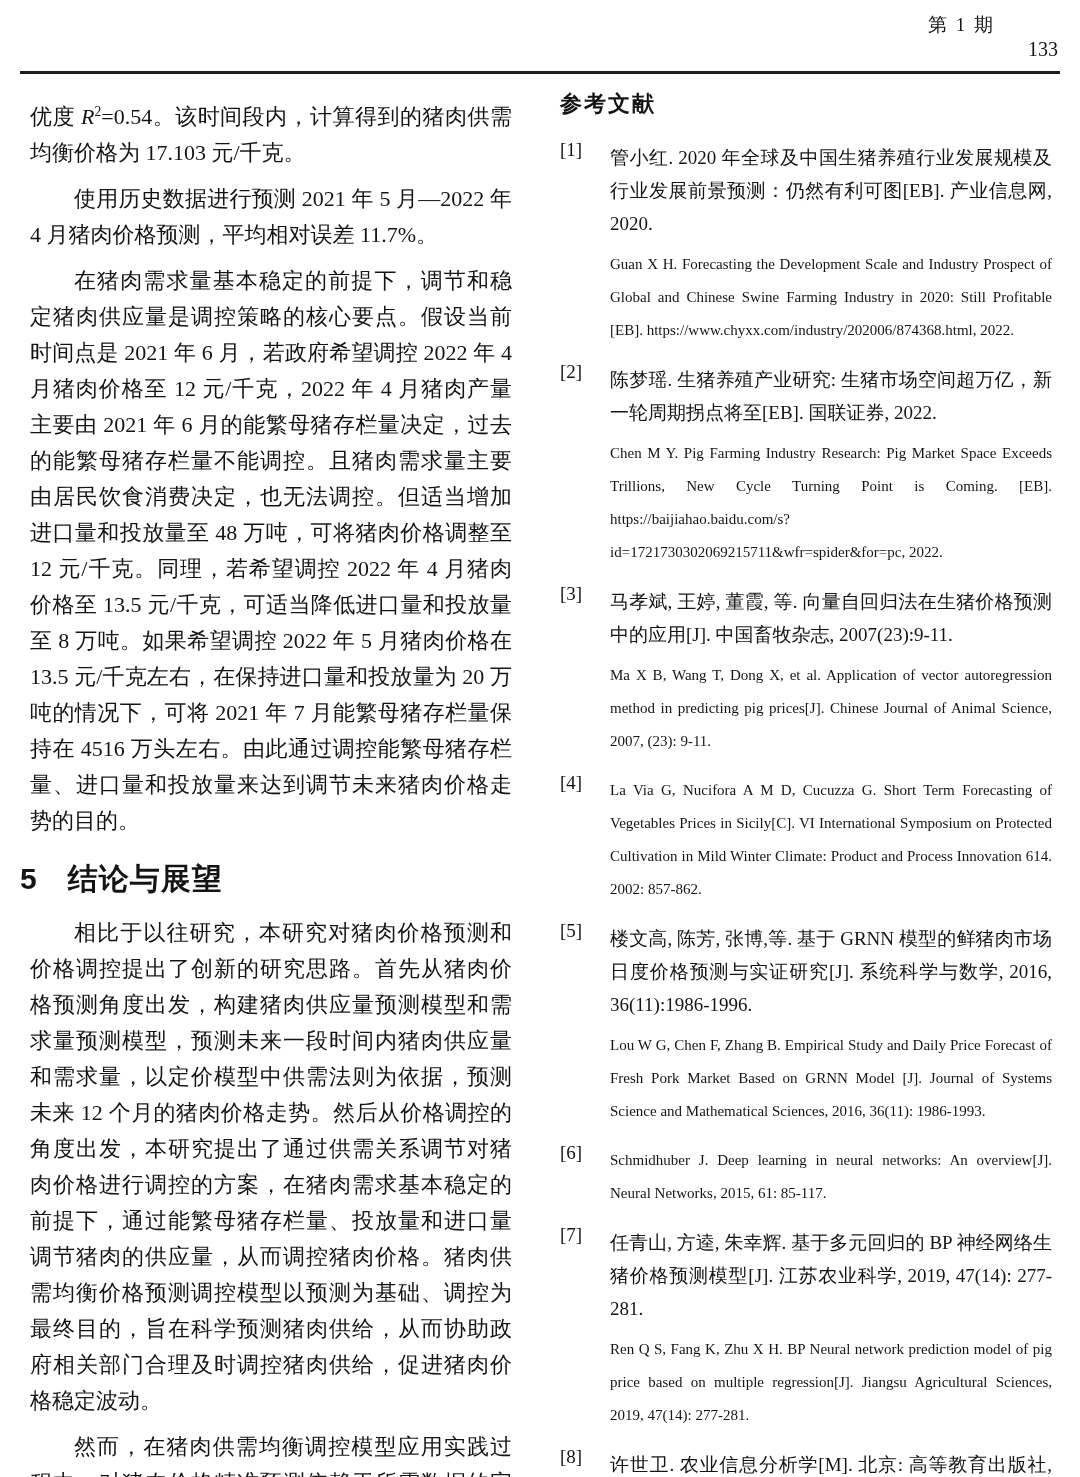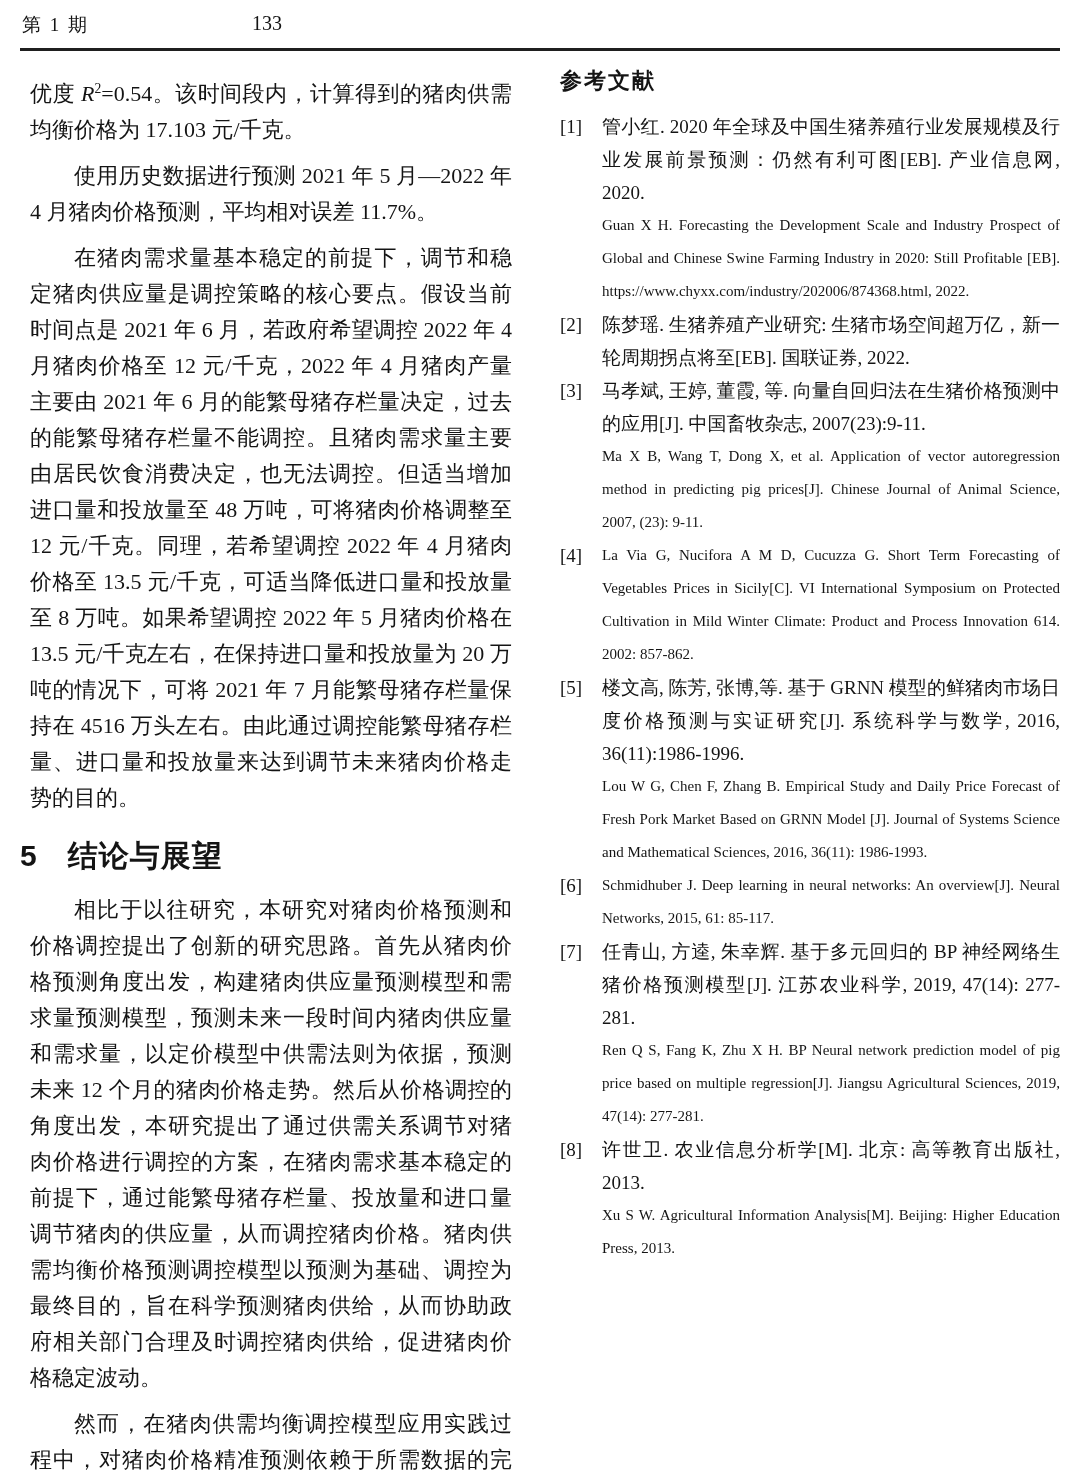--- a/index.html
+++ b/index.html
@@ -11,24 +11,25 @@
     overflow: hidden;
   }
   .page {
     width: 1080px; height: 1477px;
     padding: 8px 20px 0 20px;
     overflow: hidden;
     background: #ffffff;
   }
   
   .page-header {
-    display: flex; align-items: flex-start;
+    display: flex; align-items: flex-end;
     font-size: 19px;
     padding: 4px 2px 10px 2px;
     border-bottom: 3px solid #1f1f1f;
+    flex-direction: column;
   }
   .header-issue { width: 130px; letter-spacing: 2px; }
   .header-title {
     flex: 1; text-align: center;
     font-family: "Liberation Sans", "DejaVu Sans", sans-serif;
     font-weight: bold; font-size: 20px; letter-spacing: 1px;
   }
   .header-page { width: 130px; text-align: right; font-size: 20px; }
   
   .columns { display: flex; gap: 38px; margin-top: 15px; }
@@ -55,21 +56,21 @@
     text-align: justify;
   }
   .refs-heading {
     font-family: Liberation Mono, monospace;
     font-weight: bold; font-size: 22px; line-height: 34px;
     margin: 0 0 10px 0; letter-spacing: 2px;
   }
   .ref { display: flex; }
   .ref-num { width: 42px; flex: 0 0 42px; }
   .ref-body { flex: 1; }
-  .ref-body p { margin: 0; }
+  .ref-body p { margin: 8px; }
   .ref-body p.en { font-size: 15px; }
 </style>
 </head>
 <body>
 
 <div class="page">
 
   <div class="page-header">
     <span class="header-issue">第 1 期</span>
     <span class="header-page">133</span>
@@ -98,20 +99,21 @@
         <div class="ref-body">
           <p class="zh">管小红. 2020 年全球及中国生猪养殖行业发展规模及行业发展前景预测：仍然有利可图[EB]. 产业信息网, 2020.</p>
           <p class="en">Guan X H. Forecasting the Development Scale and Industry Prospect of Global and Chinese Swine Farming Industry in 2020: Still Profitable [EB]. https://www.chyxx.com/industry/202006/874368.html, 2022.</p>
         </div>
       </div>
 
       <div class="ref">
         <span class="ref-num">[2]</span>
         <div class="ref-body">
           <p class="zh">陈梦瑶. 生猪养殖产业研究: 生猪市场空间超万亿，新一轮周期拐点将至[EB]. 国联证券, 2022.</p>
+          <p class="en">Chen M Y. Pig Farming Industry Research: Pig Market Space Exceeds Trillions, New Cycle Turning Point is Coming. [EB]. https://baijiahao.baidu.com/s?id=1721730302069215711&amp;wfr=spider&amp;for=pc, 2022.</p>
         </div>
       </div>
 
       <div class="ref">
         <span class="ref-num">[3]</span>
         <div class="ref-body">
           <p class="zh">马孝斌, 王婷, 董霞, 等. 向量自回归法在生猪价格预测中的应用[J]. 中国畜牧杂志, 2007(23):9-11.</p>
           <p class="en">Ma X B, Wang T, Dong X, et al. Application of vector autoregression method in predicting pig prices[J]. Chinese Journal of Animal Science, 2007, (23): 9-11.</p>
         </div>
       </div>

